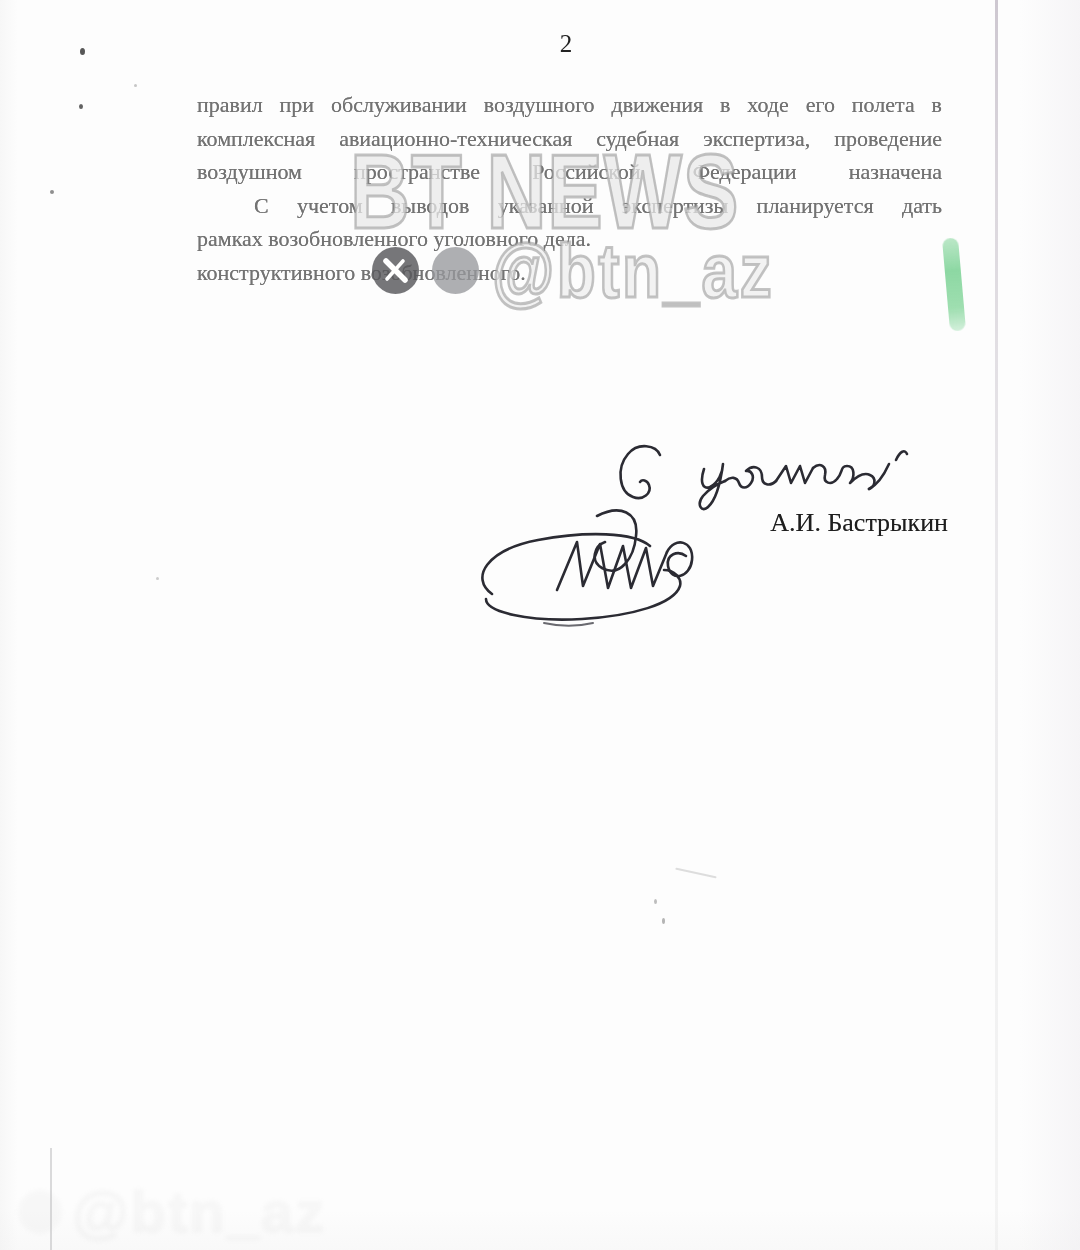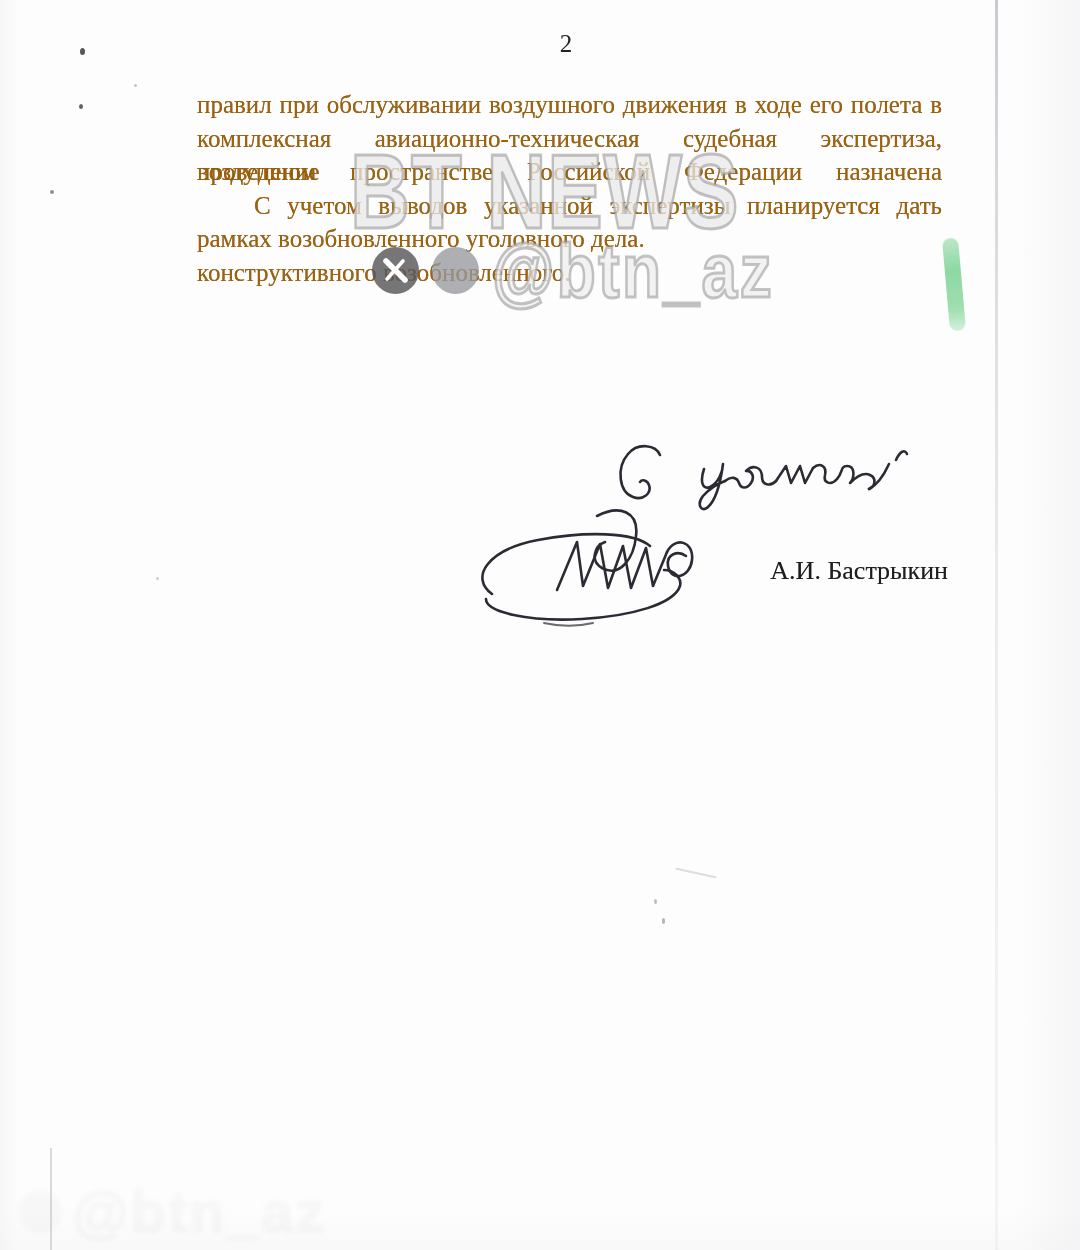--- a/index.html
+++ b/index.html
@@ -17,31 +17,31 @@
       linear-gradient(0deg, rgba(240,240,240,.35) 0px, rgba(255,255,255,0) 40px);
   }
   
   .page-number{
     position:absolute;left:0;top:30px;width:1132px;text-align:center;
     font-size:25px;color:#222;
   }
   
   .letter-body{
     position:absolute;left:197px;top:88px;width:745px;
-    font-size:25px;color:#a16207;
+    font-size:22px;color:#737373;
     text-shadow:0 0 .4px rgba(20,20,20,.55);
   }
   .line{height:33.6px;line-height:33.6px;white-space:normal;overflow:visible;}
   .line.just{text-align:justify;text-align-last:justify;}
   .line.ind{padding-left:57px;}
   
   .closing-hand{position:absolute;left:612px;top:437px;width:300px;height:78px;}
   .signature-scribble{position:absolute;left:462px;top:502px;width:285px;height:128px;}
   .signatory-name{
-    position:absolute;left:770px;top:556px;width:178px;text-align:right;
+    position:absolute;left:770px;top:508px;width:178px;text-align:right;
     font-size:26px;color:#1e1e1e;text-shadow:0 0 .4px rgba(20,20,20,.5);
   }
   
   .wm-title{
     position:absolute;left:350px;top:138px;z-index:5;
     font-family:"Liberation Sans","DejaVu Sans",sans-serif;
     font-weight:bold;font-size:104px;line-height:104px;letter-spacing:1px;
     transform:scaleX(.80) scaleY(1.02);transform-origin:left top;
     color:rgba(255,255,255,.62);
     -webkit-text-stroke:3px rgba(148,148,148,.55);

